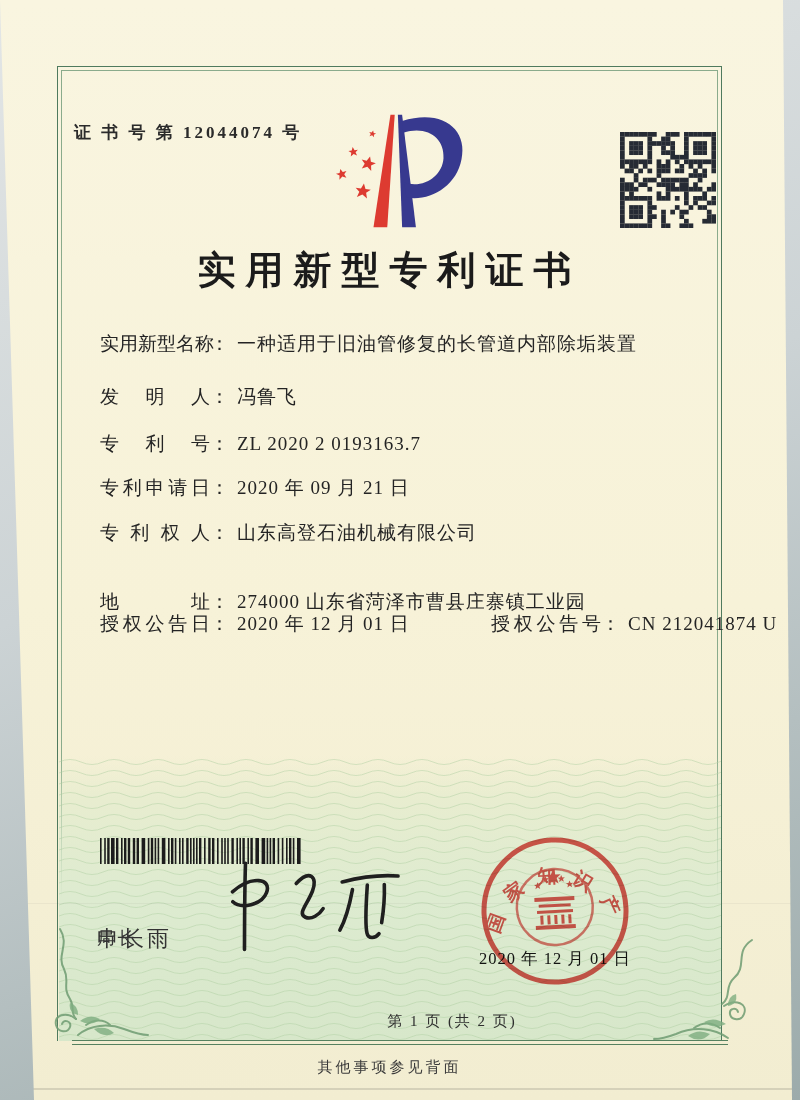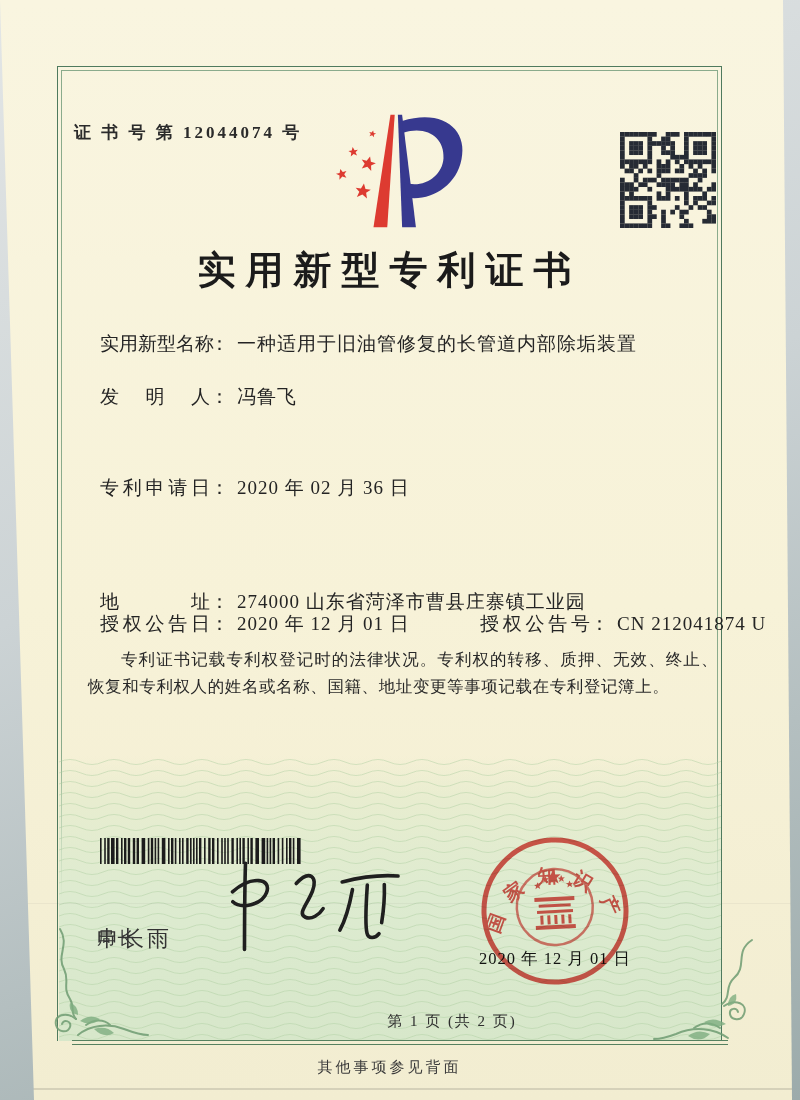--- a/index.html
+++ b/index.html
@@ -26,21 +26,21 @@
   .cert-no { position:absolute; left:74px; top:121px; font-size:17px; color:#2b2b2b; letter-spacing:3px;font-weight:bold; }
   .logo { position:absolute; left:330px; top:108px; }
   .qr { position:absolute; left:620px; top:132px; }
 
   .title { position:absolute; left:57px; top:237px; width:665px; text-align:center;
     font-size:38px; font-weight:700; color:#1b1b1b; letter-spacing:10px;margin-top:8px; }
 
   .row { position:absolute; left:100px; font-size:19px; color:#242424; white-space:nowrap; }
   .row .lbl { display:inline-block; width:110px; text-align:justify; text-align-last:justify; }
   .row .val { margin-left:8px; letter-spacing:1px; }
-  .row2 { position:absolute; left:380px; top:0; }
+  .row2 { position:absolute; left:391px; top:0; }
   .r1{top:331px}.r2{top:384px}.r3{top:431px}.r4{top:475px}.r5{top:520px}.r6{top:589px}.r7{top:611px}
 
   .paras { position:absolute; left:88px; top:646px; width:630px; }
   .paras p { text-indent:2em; font-size:16.5px; line-height:27px; color:#282828;
     text-align:justify; letter-spacing:.6px; }
 
   .barcode { position:absolute; left:100px; top:838px; }
   .signer-title { position:absolute; left:97px; top:926px; font-family:Liberation Mono, monospace;
     font-size:17.5px; color:#333; letter-spacing:3px; }
   .signer-name { position:absolute; left:97px; top:924px; font-family:Liberation Sans, sans-serif;
@@ -364,35 +364,40 @@
     </svg>
 
   <div class="title">实用新型专利证书</div>
 
   <div class="row r1">
     <span class="lbl">实用新型名称</span><span>：</span><span class="val">一种适用于旧油管修复的长管道内部除垢装置</span>
   </div>
   <div class="row r2">
     <span class="lbl">发明人</span><span>：</span><span class="val">冯鲁飞</span>
   </div>
+  <div class="row r3">
+    <span class="lbl">专利号</span><span>：</span><span class="val">ZL 2020 2 0193163.7</span>
+  </div>
   <div class="row r4">
-    <span class="lbl">专利申请日</span><span>：</span><span class="val">2020 年 02 月 36 日</span>
+    <span class="lbl">专利申请日</span><span>：</span><span class="val">2020 年 09 月 21 日</span>
+  </div>
+  <div class="row r5">
+    <span class="lbl">专利权人</span><span>：</span><span class="val">山东高登石油机械有限公司</span>
   </div>
   <div class="row r6">
     <span class="lbl">地址</span><span>：</span><span class="val">274000 山东省菏泽市曹县庄寨镇工业园</span>
   </div>
   <div class="row r7">
     <span class="lbl">授权公告日</span><span>：</span><span class="val">2020 年 12 月 01 日</span>
     <span class="row2">
       <span class="lbl">授权公告号</span><span>：</span><span class="val">CN 212041874 U</span>
     </span>
   </div>
 
   <div class="paras">
-    <p>专利证书记载专利权登记时的法律状况。专利权的转移、质押、无效、终止、恢复和专利权人的姓名或名称、国籍、地址变更等事项记载在专利登记簿上。</p>
   </div>
 
   <svg class="barcode" width="202" height="26">
       <g fill="#1c1c1c">
         <rect x="0.0" y="0" width="1.6" height="26"></rect>
         <rect x="4.2" y="0" width="1.6" height="26"></rect>
         <rect x="7.2" y="0" width="2.4" height="26"></rect>
         <rect x="11.0" y="0" width="3.6" height="26"></rect>
         <rect x="16.0" y="0" width="2.4" height="26"></rect>
         <rect x="21.0" y="0" width="1.6" height="26"></rect>

